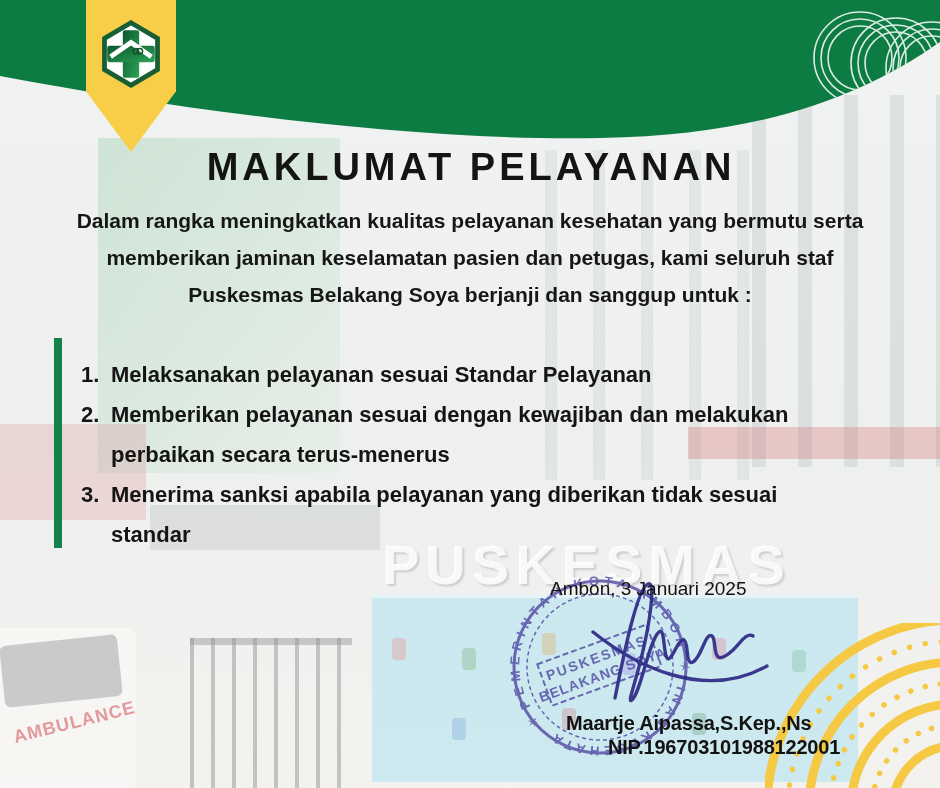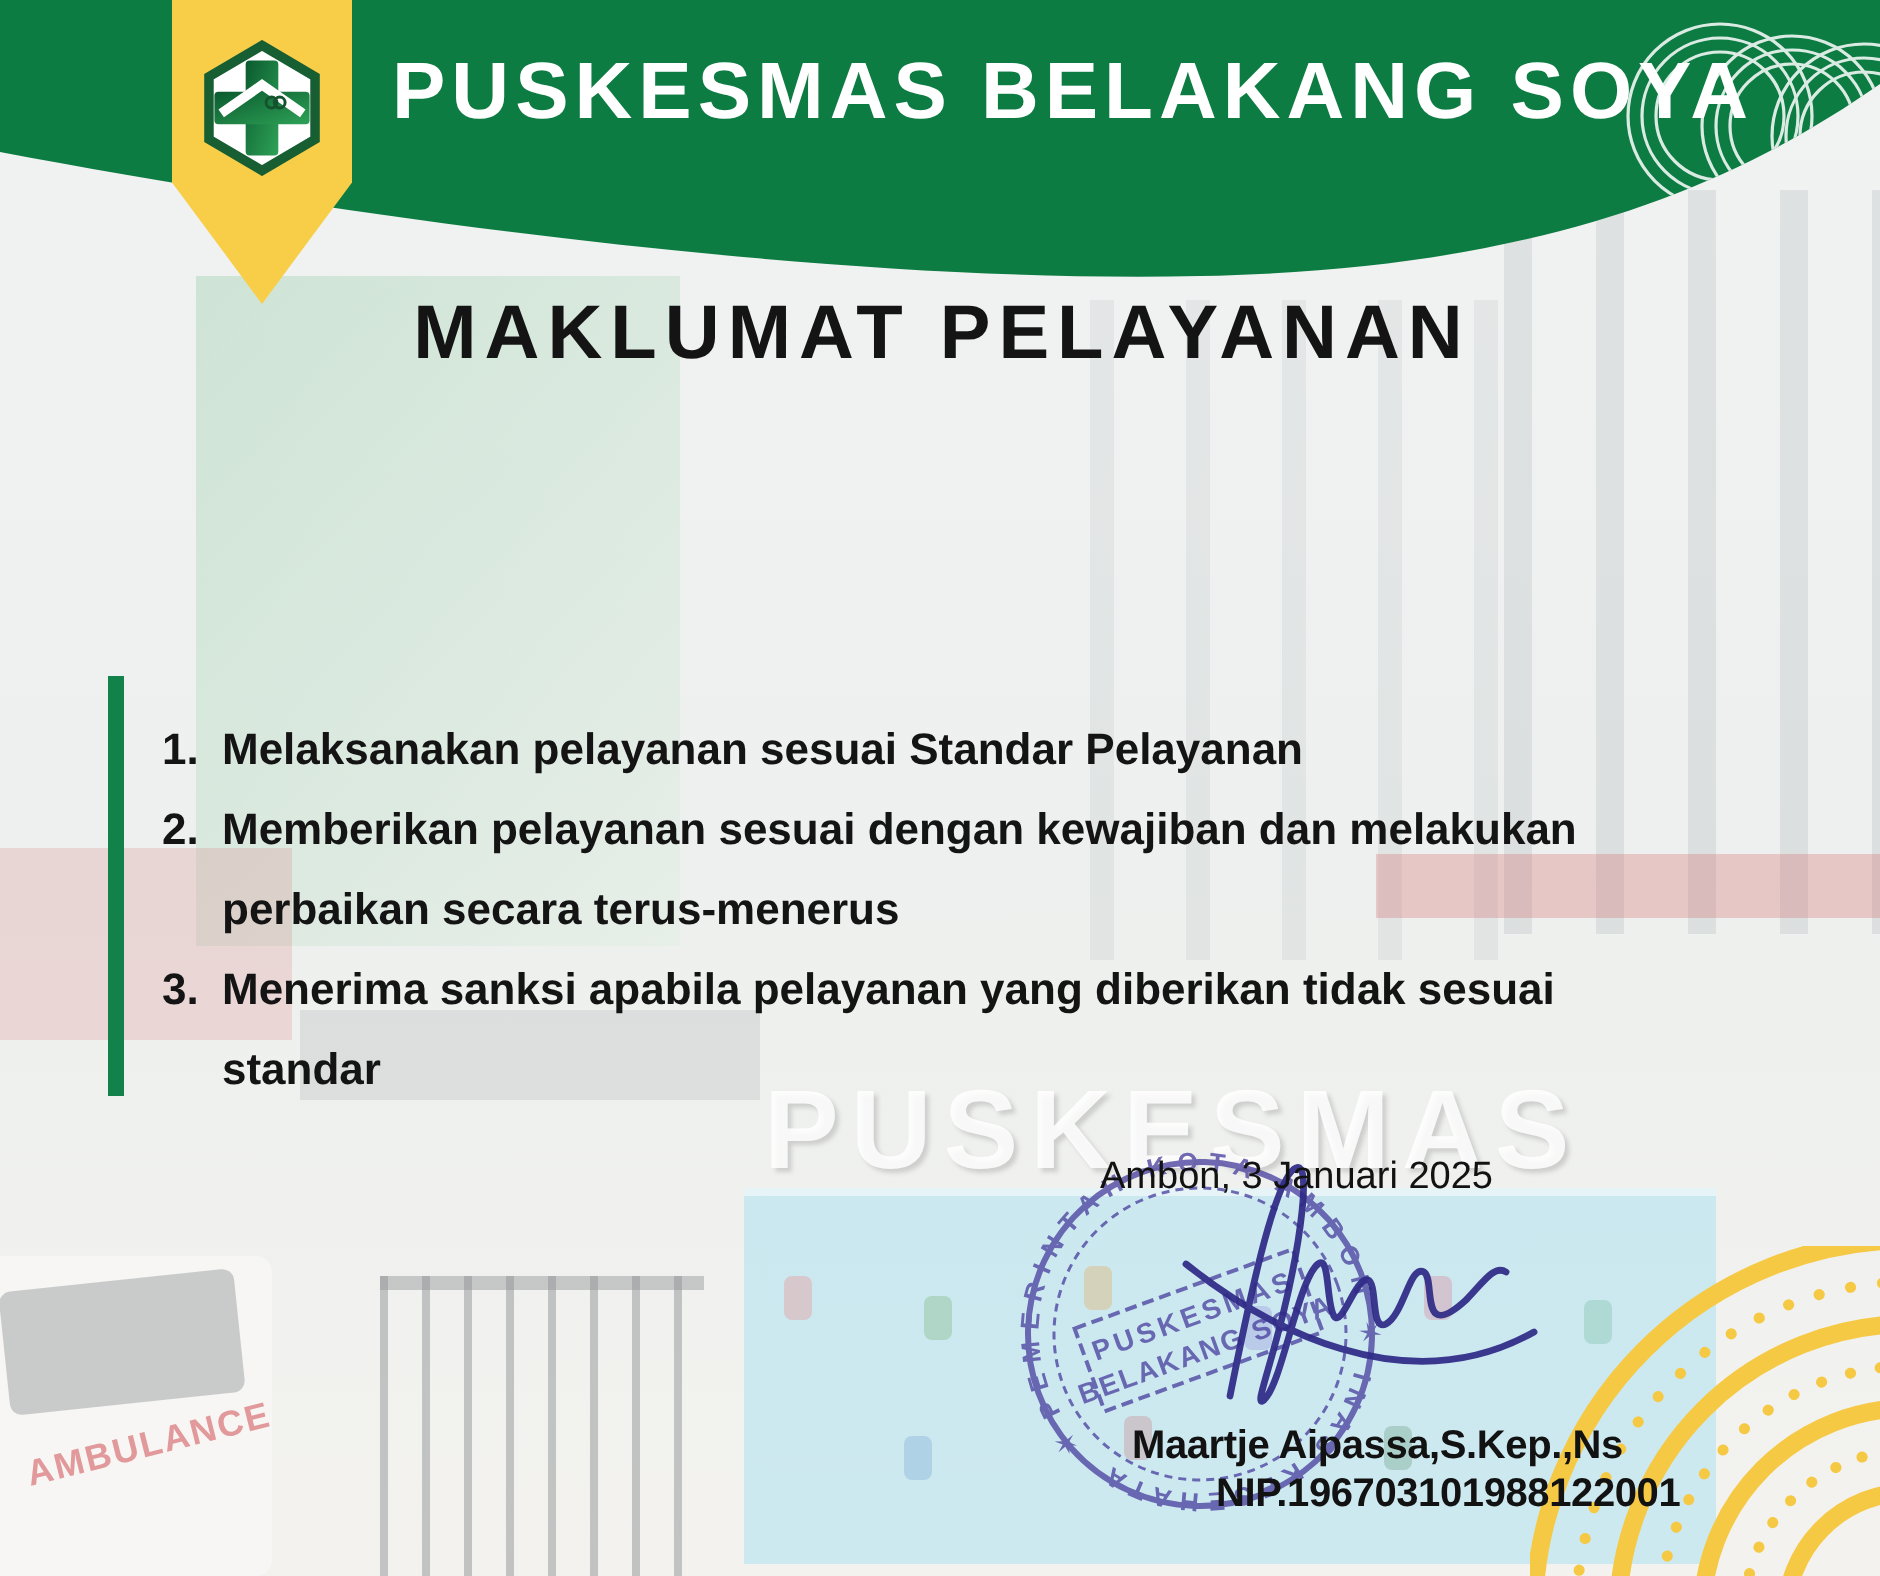--- a/index.html
+++ b/index.html
@@ -147,23 +147,23 @@
       <rect x="38" y="15" width="24" height="70" rx="3" fill="url(#crossGrad)"></rect>
       <rect x="15" y="38" width="70" height="24" rx="3" fill="url(#crossGrad)"></rect>
       <polyline points="20,54 50,33 80,54" fill="none" stroke="#ffffff" stroke-width="7"></polyline>
       <g fill="none" stroke="#14532d" stroke-width="2.2">
         <circle cx="57" cy="46" r="4"></circle>
           <circle cx="63" cy="46" r="4"></circle>
       </g>
     </svg>
   </div>
 
-  <div class="header-title">PUSKESMAS BELAKANG SOYA</div>
 
   <h1 class="title">MAKLUMAT PELAYANAN</h1>
+  <p class="intro">Dalam rangka meningkatkan kualitas pelayanan kesehatan yang bermutu serta memberikan jaminan keselamatan pasien dan petugas, kami seluruh staf Puskesmas Belakang Soya berjanji dan sanggup untuk :</p>
 
   <div class="accent-bar"></div>
   <ol class="promise-list">
     <li><span>Melaksanakan pelayanan sesuai Standar Pelayanan</span></li>
     <li><span>Memberikan pelayanan sesuai dengan kewajiban dan melakukan perbaikan secara terus-menerus</span></li>
     <li><span>Menerima sanksi apabila pelayanan yang diberikan tidak sesuai standar</span></li>
   </ol>
 
   <svg class="stamp-svg" width="210" height="210" viewBox="-105 -105 210 210">
     <defs>

